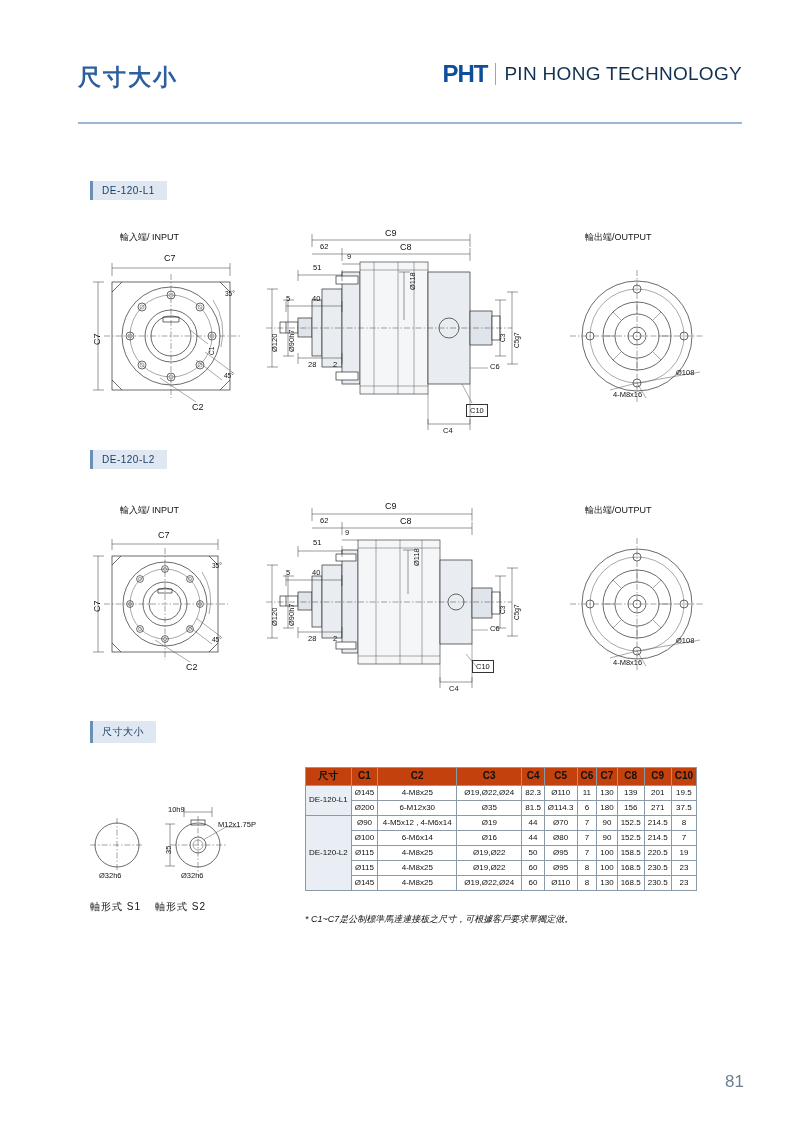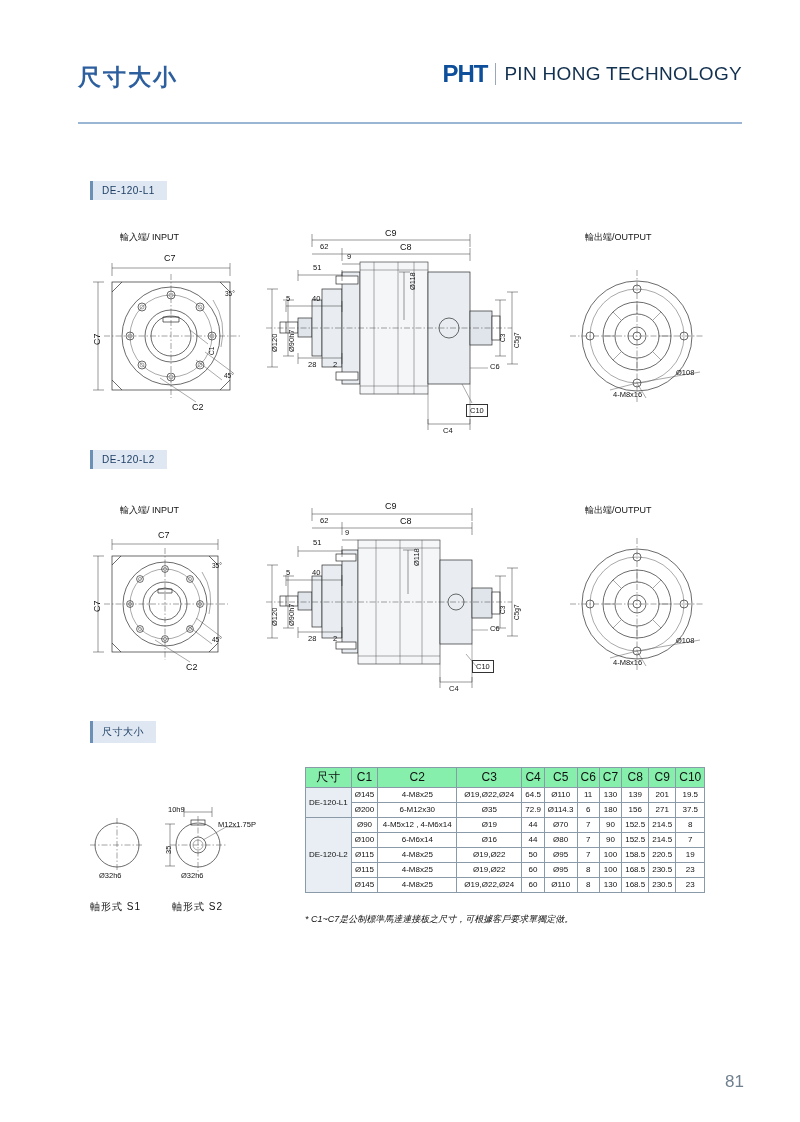--- a/index.html
+++ b/index.html
@@ -77,23 +77,23 @@
     color:#111;
   }
   table.spec th, table.spec td {
     border:0.6px solid #8a9aa8;
     padding:2px 3px;
     text-align:center;
     white-space:nowrap;
     line-height:1.25;
   }
   table.spec thead th {
-    background:#86efac;
-    font-weight:normal;
-    font-size:12px;
+    background:#c2410c;
+    font-weight:bold;
+    font-size:10px;
   }
   table.spec td.model {
     background:#e8eef4;
     font-size:8px;
   }
   table.spec td.c2 { min-width:72px; }
   table.spec td.c3 { min-width:58px;margin-left:36px; }
   .note {
     position:absolute; left:305px; top:913px;
     font-size:9px; color:#111;font-style:italic;
@@ -537,21 +537,21 @@
       <line class="thin" x1="226" y1="827" x2="240" y2="827"></line>
     </svg>
 
     <div class="lbl sm" style="left:168px; top:805px;">10h9</div>
     <div class="lbl rot90 sm" style="left:164px; top:854px;">35</div>
     <div class="lbl sm" style="left:218px; top:820px;">M12x1.75P</div>
     <div class="lbl sm" style="left:99px; top:871px;">Ø32h6</div>
     <div class="lbl sm" style="left:181px; top:871px;">Ø32h6</div>
 
     <div class="shaft-cap" style="left:90px; top:900px;">軸形式  S1</div>
-    <div class="shaft-cap" style="left:172px; top:900px;">軸形式  S2</div>
+    <div class="shaft-cap" style="left:155px; top:900px;">軸形式  S2</div>
   </div>
 
   <div class="tbl-wrap">
     <table class="spec">
       <thead>
         <tr>
           <th>尺寸</th>
           <th>C1</th>
           <th class="c2">C2</th>
           <th class="c3">C3</th>
@@ -563,33 +563,33 @@
           <th>C9</th>
           <th>C10</th>
         </tr>
       </thead>
       <tbody>
         <tr>
           <td class="model" rowspan="2">DE-120-L1</td>
           <td>Ø145</td>
           <td class="c2">4-M8x25</td>
           <td class="c3">Ø19,Ø22,Ø24</td>
-          <td>64.5</td>
+          <td>82.3</td>
           <td>Ø110</td>
           <td>11</td>
           <td>130</td>
           <td>139</td>
           <td>201</td>
           <td>19.5</td>
         </tr>
         <tr>
           <td>Ø200</td>
           <td class="c2">6-M12x30</td>
           <td class="c3">Ø35</td>
-          <td>72.9</td>
+          <td>81.5</td>
           <td>Ø114.3</td>
           <td>6</td>
           <td>180</td>
           <td>156</td>
           <td>271</td>
           <td>37.5</td>
         </tr>
         <tr>
           <td class="model" rowspan="5">DE-120-L2</td>
           <td>Ø90</td>

